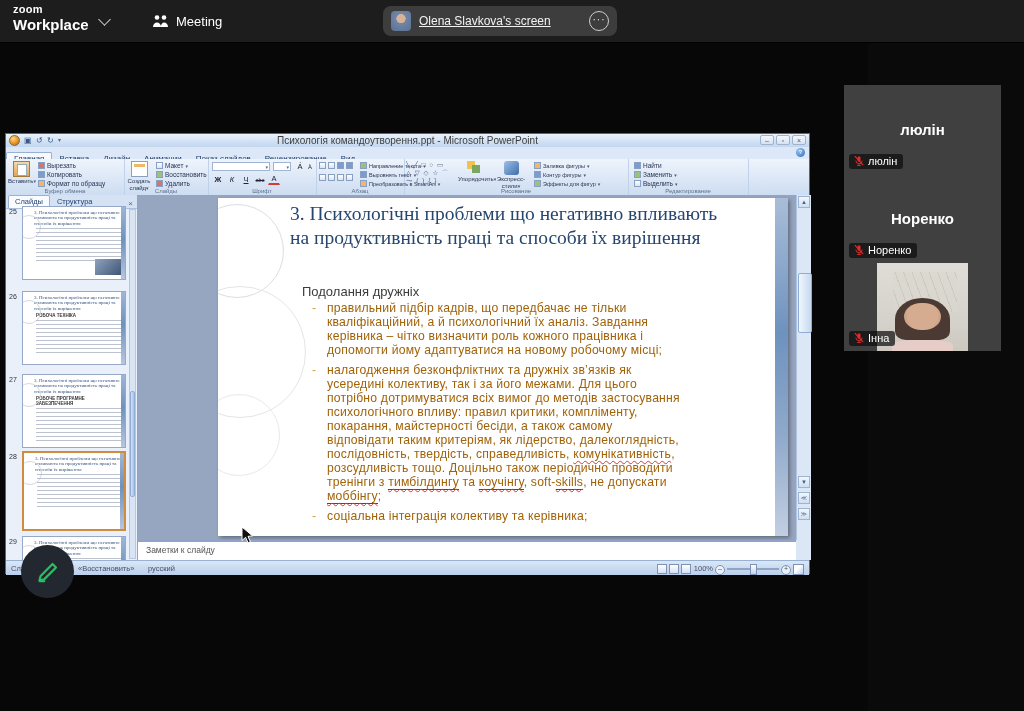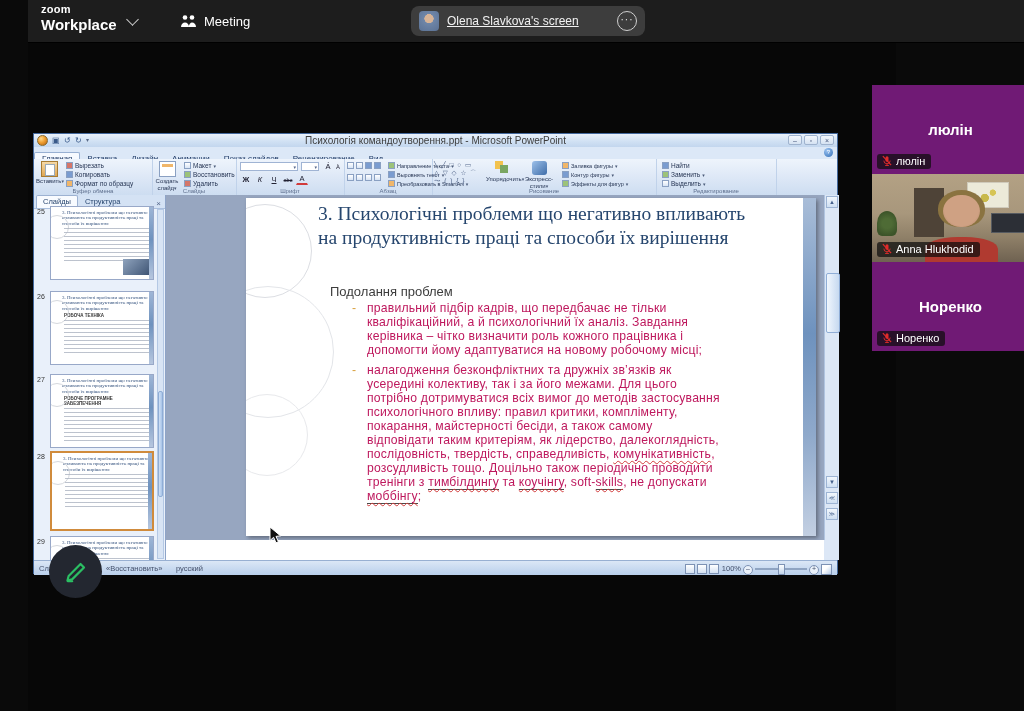--- a/index.html
+++ b/index.html
@@ -1,17 +1,17 @@
 <!DOCTYPE html>
 <html><head>
 <meta charset="utf-8">
 <style>
   html,body{margin:0;padding:0;background:#0a0a0a;width:1024px;height:711px;overflow:hidden;
     font-family:"Liberation Sans",sans-serif;-webkit-font-smoothing:antialiased;}
-  #app{position:relative;width:868px;height:711px;background:#070707;margin-left:28px;}
+  #app{position:relative;width:868px;height:711px;background:#070707;}
 
   
   #topbar{position:absolute;left:0;top:0;width:1024px;height:42px;background:#1d1d1d;border-bottom:1px solid #000;}
   #logo{position:absolute;left:13px;top:4px;color:#fff;line-height:1;}
   #logo .l1{font-size:11px;font-weight:bold;letter-spacing:.3px;}
   #logo .l2{font-size:15px;font-weight:bold;margin-top:2px;}
   #logo-chevron{position:absolute;left:100px;top:15px;width:8px;height:8px;border-right:1.5px solid #cfcfcf;border-bottom:1.5px solid #cfcfcf;transform:rotate(45deg);}
   #meeting-tab{position:absolute;left:152px;top:8px;display:flex;align-items:center;gap:7px;color:#fff;font-size:13px;height:26px;}
   #share-pill{position:absolute;left:383px;top:6px;width:234px;height:30px;background:#3d3d3d;border-radius:8px;display:flex;align-items:center;padding:0 8px;gap:8px;box-sizing:border-box;}
   #share-pill .avatar{width:20px;height:20px;border-radius:4px;background:radial-gradient(circle at 50% 38%,#d8b497 28%,#6f86a8 30%,#5a7194 100%);flex:none;}
@@ -69,21 +69,21 @@
 
   #editor{position:absolute;left:132px;top:61px;width:658px;height:345px;background:#97a6c0;overflow:hidden;}
   #slide{position:absolute;left:80px;top:3px;width:570px;height:338px;background:#fff;box-shadow:2px 2px 4px rgba(0,0,0,.35);overflow:hidden;}
   #slide .band{position:absolute;right:0;top:0;bottom:0;width:13px;background:linear-gradient(180deg,#a9bdd8,#6e92be 40%,#8fa9cb 70%,#c2cfe2);}
   .orn{position:absolute;border-radius:50%;border:1.5px solid #dcdee3;}
   .o1{left:-28px;top:6px;width:92px;height:92px;}
   .o2{left:-44px;top:88px;width:130px;height:130px;border-color:#e3e5e9;}
   .o3{left:-20px;top:196px;width:80px;height:80px;border-color:#e8e9ec;}
   #slide-title{position:absolute;left:72px;top:4px;width:436px;margin:0;font-family:"Liberation Serif",serif;font-weight:400;font-size:19.5px;line-height:1.25;color:#26466e;}
   #slide-sub{position:absolute;left:84px;top:86px;font-size:13px;color:#3c3c3c;}
-  #bullets{position:absolute;left:104px;top:103px;width:372px;margin:0;padding:0;list-style:none;font-size:12.2px;line-height:1.15;color:#be185d;letter-spacing:.2px;}
+  #bullets{position:absolute;left:92px;top:103px;width:372px;margin:0;padding:0;list-style:none;font-size:12.2px;line-height:1.15;color:#a16207;letter-spacing:.2px;}
   #bullets li{position:relative;padding-left:17px;margin-bottom:6px;}
   #bullets li:before{content:"-";position:absolute;left:2px;top:0;color:#d9a13f;}
   .wavy{text-decoration:underline wavy #d23b3b;text-decoration-thickness:1px;text-underline-offset:2px;}
   .useg{border-bottom:1px solid #4a4a4a;}
 
   #vscroll{position:absolute;left:790px;top:61px;width:15px;height:345px;background:#dce7f6;border-left:1px solid #b0c4e0;box-sizing:border-box;}
   .varrow{position:absolute;left:1px;width:12px;height:12px;background:linear-gradient(#f2f7fd,#cfdff2);border:1px solid #9db4d4;font-size:6px;color:#44608c;text-align:center;line-height:11px;box-sizing:border-box;}
   #vthumb{position:absolute;left:1px;top:78px;width:12px;height:58px;background:linear-gradient(90deg,#f0f6fd,#c6d9f0);border:1px solid #8fadd6;border-radius:2px;}
   #btn-prevslide{top:297px;} #btn-nextslide{top:313px;} #varrow-up{top:1px;} #varrow-down{top:281px;}
 
@@ -98,21 +98,21 @@
   #sb-views i{width:8px;height:8px;border:1px solid #7d92b4;background:linear-gradient(#fff,#d4e1f2);}
   #sb-zoom{position:absolute;right:96px;top:3px;}
   #sb-minus,#sb-plus{position:absolute;top:4px;width:8px;height:8px;border:1px solid #7d92b4;border-radius:50%;background:#eaf1fa;text-align:center;line-height:6px;font-size:7px;color:#44506b;}
   #sb-minus{right:84px;} #sb-plus{right:18px;}
   #sb-track{position:absolute;right:30px;top:7px;width:52px;height:2px;background:#8fa4c2;}
   #sb-handle{position:absolute;right:52px;top:3px;width:5px;height:9px;background:linear-gradient(#fdfefe,#c2d5ec);border:1px solid #7d92b4;}
   #sb-fit{position:absolute;right:5px;top:3px;width:9px;height:9px;border:1px solid #7d92b4;background:linear-gradient(135deg,#fff 40%,#b8cde8);}
 
   
   #participants{position:absolute;left:844px;top:85px;width:157px;}
-  .tile{position:relative;width:157px;background:#701a75;overflow:hidden;box-sizing:border-box;text-align:right;}
+  .tile{position:relative;width:157px;background:#404040;overflow:hidden;box-sizing:border-box;text-align:right;}
   .tile.active{border:2px solid #28d146;}
   .center-name{position:absolute;inset:0;display:flex;align-items:center;justify-content:center;font-size:15px;font-weight:bold;color:#fff;}
   .plabel{position:absolute;left:5px;bottom:5px;display:flex;align-items:center;gap:3px;background:rgba(12,12,12,.72);border-radius:3px;padding:1px 6px 2px 4px;font-size:11px;color:#fff;max-width:90%;white-space:nowrap;overflow:hidden;z-index:5;}
   .plabel svg{flex:none;}
   .vid{position:absolute;inset:0;}
   .vid div{position:absolute;}
   
   .scene-office{background:linear-gradient(180deg,#b3a184,#a8977c 45%,#8f8068 72%,#6f6251);}
   .scene-office .art{right:13%;top:9%;width:25%;height:27%;background:radial-gradient(circle at 42% 62%,#c8b94a 14%,transparent 16%),radial-gradient(circle at 62% 40%,#d6c455 10%,transparent 12%),#ecead9;border:1px solid #cfcabb;}
   .scene-office .cab{left:27%;top:16%;width:19%;height:56%;background:#4e4337;}
@@ -409,36 +409,40 @@
         </div>
     </div>
 
     <div id="editor">
       <div id="slide">
         <div class="orn o1"></div>
         <div class="orn o2"></div>
         <div class="orn o3"></div>
         <div class="band"></div>
         <h1 id="slide-title">3. Психологічні проблеми що негативно впливають на продуктивність праці та способи їх вирішення</h1>
-        <div id="slide-sub">Подолання проблем</div>
+        <div id="slide-sub">Подолання дружніх</div>
         <ul id="bullets">
             <li><span>правильний підбір кадрів, що передбачає не тільки кваліфікаційний, а й психологічний їх аналіз. Завдання керівника – чітко визначити роль кожного працівника і допомогти йому адаптуватися на новому робочому місці;</span></li>
             <li><span>налагодження безконфліктних та дружніх зв’язків як усередині колективу, так і за його межами. Для цього потрібно дотримуватися всіх вимог до методів застосування психологічного впливу: правил критики, компліменту, покарання, майстерності бесіди, а також самому відповідати таким критеріям, як лідерство, далекоглядність, послідовність, твердість, справедливість, </span><span class="wavy">комунікативність</span><span>, розсудливість тощо. Доцільно також періодично проводити тренінги з </span><span class="wavy useg">тимбілдингу</span><span> та </span><span class="wavy useg">коучінгу</span><span>, soft-</span><span class="wavy useg">skills</span><span>, не допускати </span><span class="wavy useg">моббінгу</span><span>;</span></li>
+            <li><span>соціальна інтеграція колективу та керівника;</span></li>
           </ul>
       </div>
     </div>
 
     <div id="vscroll">
       <div class="varrow" id="varrow-up">▲</div>
       <div id="vthumb"></div>
       <div class="varrow" id="varrow-down">▼</div>
       <div class="varrow" id="btn-prevslide">≪</div>
       <div class="varrow" id="btn-nextslide">≫</div>
     </div>
 
+    <div id="notes">
+      <span>Заметки к слайду</span>
+    </div>
     <div id="corner"></div>
 
     <div id="statusbar">
       <span class="sbl" id="sb-slide">Слайд</span>
       <span class="sbl" id="sb-theme">«Восстановить»</span>
       <span class="sbl" id="sb-lang">русский</span>
       <div id="sb-views">
           <i></i>
           <i></i>
           <i></i>
@@ -459,54 +463,53 @@
           <svg width="12" height="12" viewBox="0 0 16 16">
             <rect x="6" y="1.5" width="4" height="7.5" rx="2" fill="#e02b2b"></rect>
             <path d="M3.8 7.5a4.2 4.2 0 0 0 8.4 0" stroke="#e02b2b" stroke-width="1.2" fill="none"></path>
             <line x1="8" y1="11.8" x2="8" y2="14" stroke="#e02b2b" stroke-width="1.2"></line>
             <line x1="5.5" y1="14" x2="10.5" y2="14" stroke="#e02b2b" stroke-width="1.2"></line>
             <line x1="2.5" y1="1.5" x2="13.5" y2="13.5" stroke="#e02b2b" stroke-width="1.6"></line>
           </svg>
           <span>люлін</span>
         </div>
       </div>
-      <div class="tile" style="height: 88px;">
-        <div class="vid scene-office">
-          <div class="art"></div>
-          <div class="cab"></div>
-          <div class="plant"></div>
-          <div class="mon"></div>
-          <div class="hair"></div>
-          <div class="head"></div>
-          <div class="torso"></div>
-        </div>
-        <div class="plabel">
-          <svg width="12" height="12" viewBox="0 0 16 16">
-            <rect x="6" y="1.5" width="4" height="7.5" rx="2" fill="#e02b2b"></rect>
-            <path d="M3.8 7.5a4.2 4.2 0 0 0 8.4 0" stroke="#e02b2b" stroke-width="1.2" fill="none"></path>
-            <line x1="8" y1="11.8" x2="8" y2="14" stroke="#e02b2b" stroke-width="1.2"></line>
-            <line x1="5.5" y1="14" x2="10.5" y2="14" stroke="#e02b2b" stroke-width="1.2"></line>
-            <line x1="2.5" y1="1.5" x2="13.5" y2="13.5" stroke="#e02b2b" stroke-width="1.6"></line>
-          </svg>
-          <span>Anna Hlukhodid</span>
-        </div>
-      </div>
       <div class="tile" style="height: 89px;">
         <div class="center-name">Норенко</div>
         <div class="plabel">
           <svg width="12" height="12" viewBox="0 0 16 16">
             <rect x="6" y="1.5" width="4" height="7.5" rx="2" fill="#e02b2b"></rect>
             <path d="M3.8 7.5a4.2 4.2 0 0 0 8.4 0" stroke="#e02b2b" stroke-width="1.2" fill="none"></path>
             <line x1="8" y1="11.8" x2="8" y2="14" stroke="#e02b2b" stroke-width="1.2"></line>
             <line x1="5.5" y1="14" x2="10.5" y2="14" stroke="#e02b2b" stroke-width="1.2"></line>
             <line x1="2.5" y1="1.5" x2="13.5" y2="13.5" stroke="#e02b2b" stroke-width="1.6"></line>
           </svg>
           <span>Норенко</span>
         </div>
       </div>
+      <div class="tile" style="height: 88px;">
+        <div class="vid scene-girl">
+          <div class="pcol">
+            <div class="map"></div>
+            <div class="hair"></div>
+            <div class="head"></div>
+            <div class="torso"></div>
+          </div>
+        </div>
+        <div class="plabel">
+          <svg width="12" height="12" viewBox="0 0 16 16">
+            <rect x="6" y="1.5" width="4" height="7.5" rx="2" fill="#e02b2b"></rect>
+            <path d="M3.8 7.5a4.2 4.2 0 0 0 8.4 0" stroke="#e02b2b" stroke-width="1.2" fill="none"></path>
+            <line x1="8" y1="11.8" x2="8" y2="14" stroke="#e02b2b" stroke-width="1.2"></line>
+            <line x1="5.5" y1="14" x2="10.5" y2="14" stroke="#e02b2b" stroke-width="1.2"></line>
+            <line x1="2.5" y1="1.5" x2="13.5" y2="13.5" stroke="#e02b2b" stroke-width="1.6"></line>
+          </svg>
+          <span>Інна</span>
+        </div>
+      </div>
     </aside>
 
   <div id="annotate-btn">
     <svg width="26" height="26" viewBox="0 0 24 24">
       <path d="M16.2 4.6l3.2 3.2L8.4 18.8l-4.3 1.1 1.1-4.3z" fill="none" stroke="#2bbf63" stroke-width="2" stroke-linejoin="round"></path>
       <path d="M4.5 20.5h4" stroke="#2bbf63" stroke-width="2" stroke-linecap="round"></path>
     </svg>
   </div>
 
   <svg id="cursor" width="14" height="18" viewBox="0 0 14 18">

